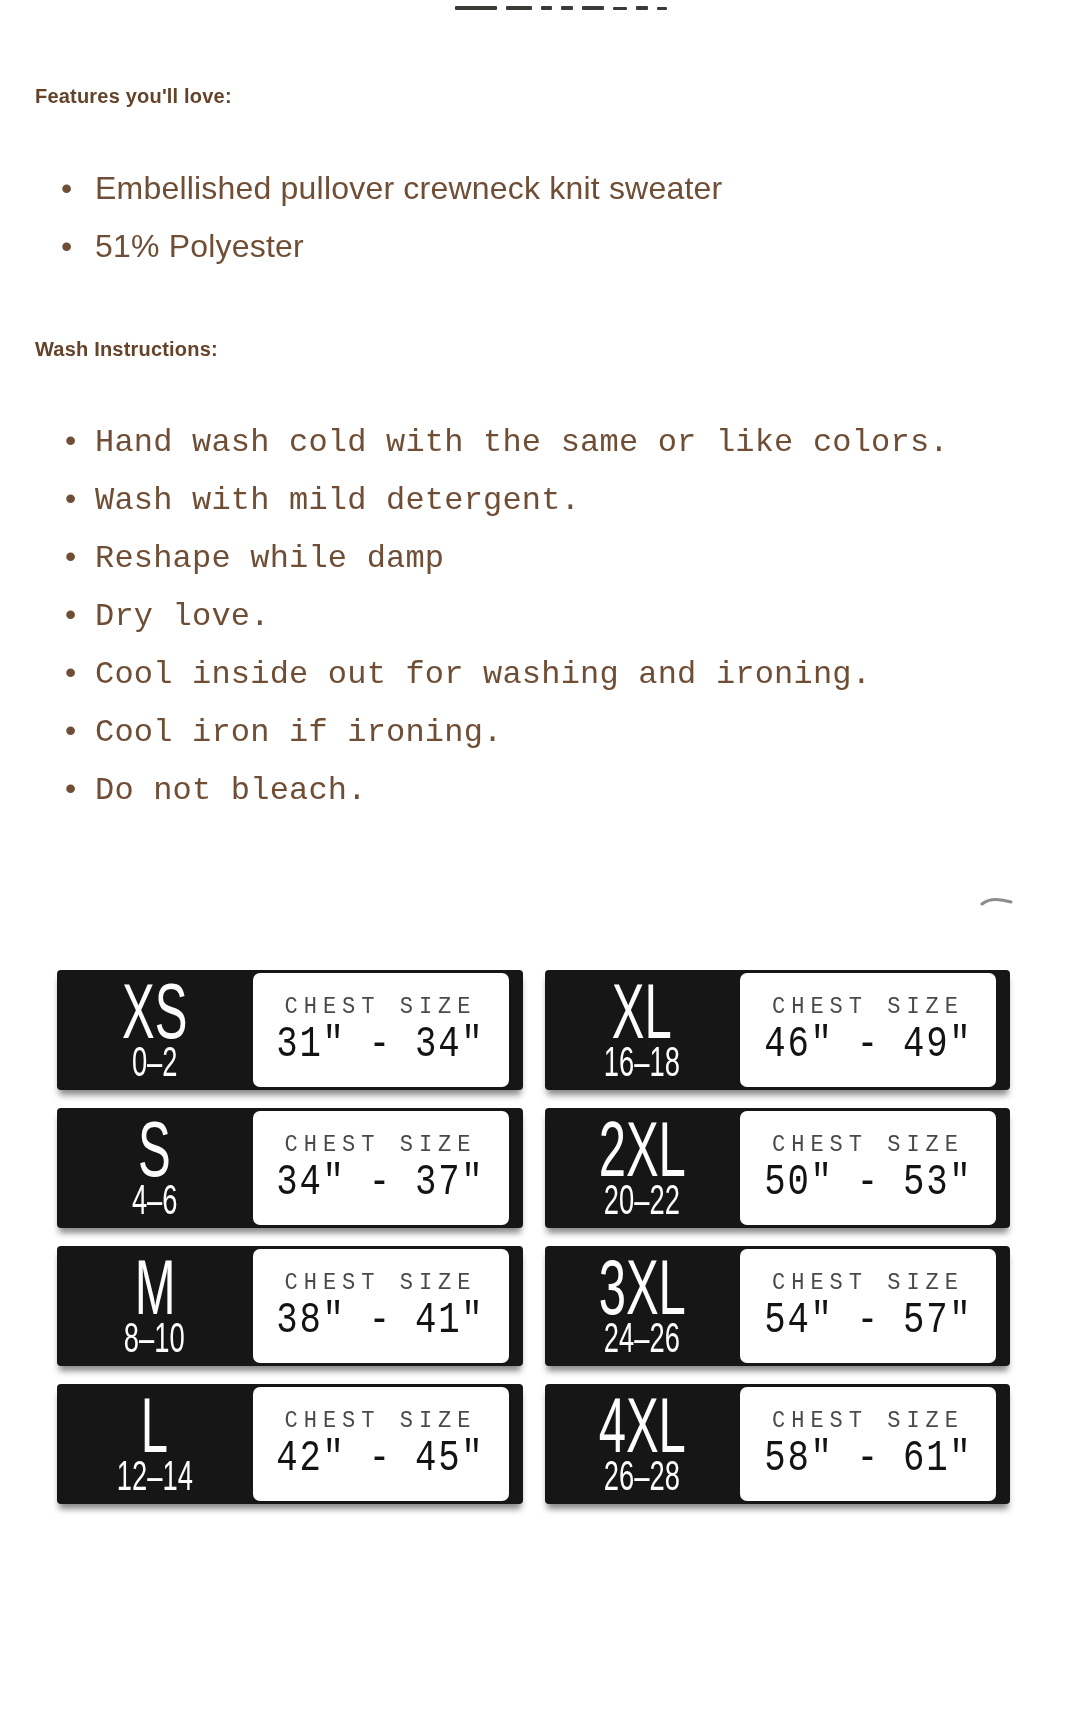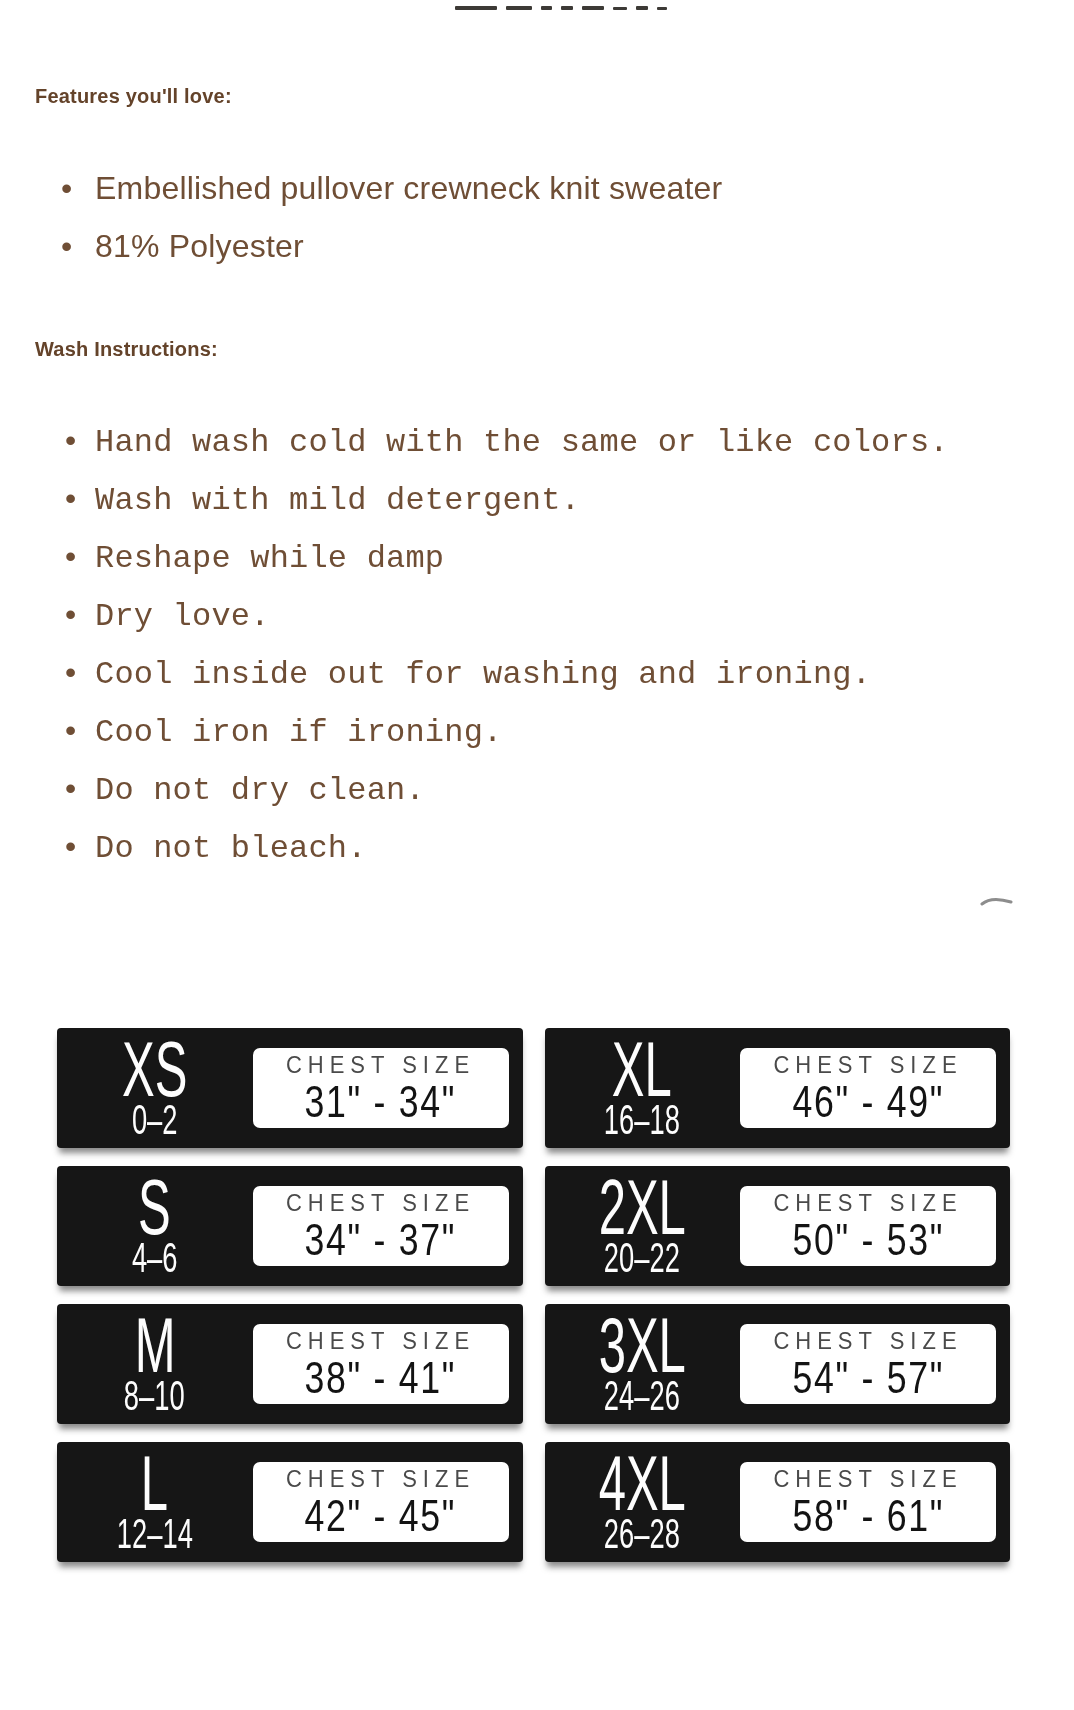--- a/index.html
+++ b/index.html
@@ -49,22 +49,22 @@
   .size-letters{
     font-size:70px;line-height:64px;font-weight:400;white-space:nowrap;
     transform:scale(.70,1.10);
   }
   .size-range{
     font-size:38px;line-height:36px;white-space:nowrap;
     transform:scale(.72,1.10);margin-top:0px;
   }
   .value-box{
     flex:1;background:#ffffff;border-radius:7px;
-    margin:12px 14px 12px 0;height:80px;
-    display:flex;flex-direction:column;align-items:center;justify-content:center;
+    margin:12px 14px 12px 0;height:114px;
+    display:flex;flex-direction:column;align-items:center;justify-content:center;font-family:Liberation Mono, monospace;
   }
   .chest-label{
     font-size:22px;line-height:24px;color:#4a4a4a;
     letter-spacing:6px;white-space:nowrap;transform:scaleY(1.12);
   }
   .chest-value{
     font-size:42px;line-height:44px;color:#131313;letter-spacing:2px;
     white-space:nowrap;transform:scale(.85,1.06);margin-top:3px;
   }
 </style>
@@ -79,32 +79,31 @@
   <span class="s5"></span>
     <span class="s6"></span>
     <span class="s7"></span>
     <span class="s8"></span>
 </div>
 
 <div class="content">
   <h2>Features you'll love:</h2>
   <ul class="features">
     <li>Embellished pullover crewneck knit sweater</li>
-    <li>81% Polyester</li>
+    <li>51% Polyester</li>
   </ul>
 
   <h2 class="care">Wash Instructions:</h2>
   <ul class="care">
     <li>Hand wash cold with the same or like colors.</li>
     <li>Wash with mild detergent.</li>
     <li>Reshape while damp</li>
     <li>Dry love.</li>
     <li>Cool inside out for washing and ironing.</li>
     <li>Cool iron if ironing.</li>
-    <li>Do not dry clean.</li>
     <li>Do not bleach.</li>
   </ul>
 </div>
 
 <svg class="stray" width="34" height="12" viewBox="0 0 34 12">
   <path d="M2,9 C9,3 18,3 31,7" stroke="#8d8d8d" stroke-width="3" fill="none" stroke-linecap="round"></path>
 </svg>
 
 <div class="chart">
   <div class="tile">

